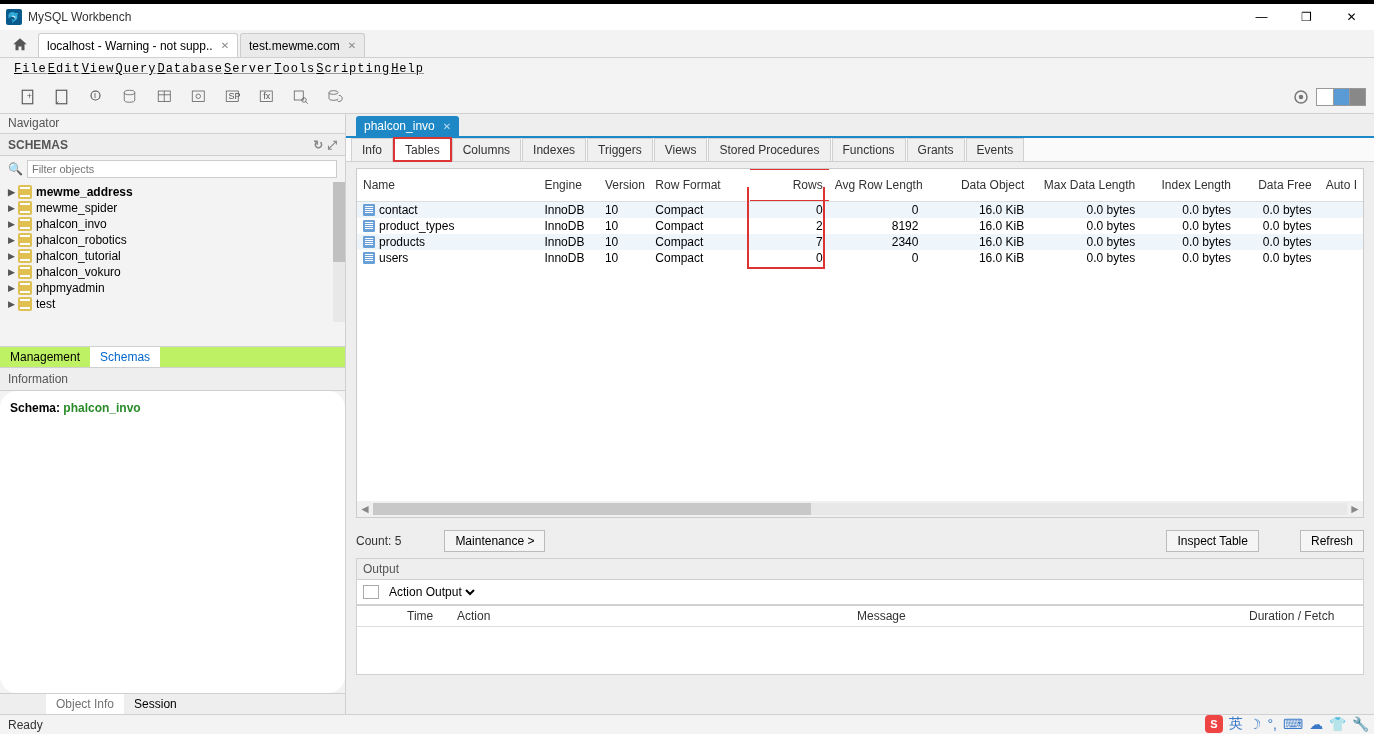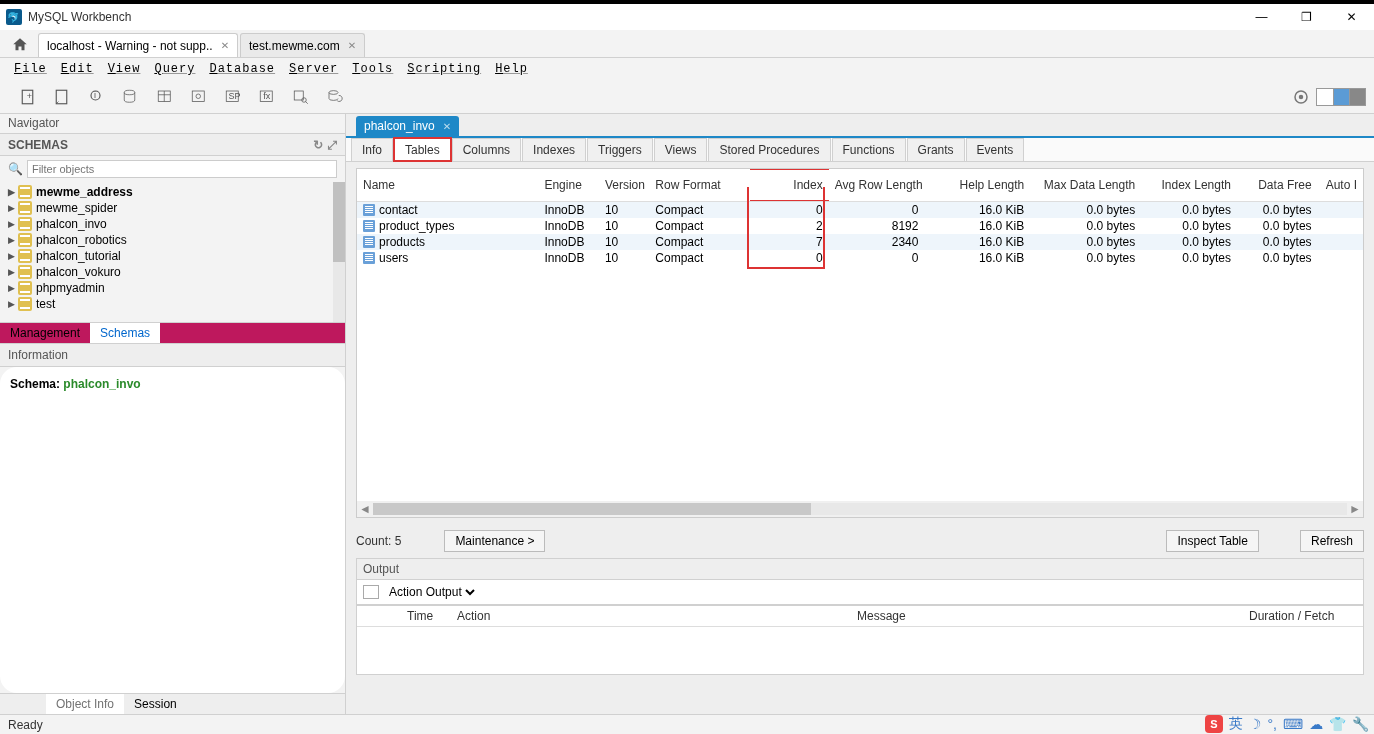--- a/index.html
+++ b/index.html
@@ -10,21 +10,21 @@
 .titlebar .title { flex: 1; color: #333; }
 .titlebar .winbtns { display: flex; }
 .titlebar .winbtns span { width: 45px; height: 26px; display: flex; align-items: center; justify-content: center; color: #000; font-size: 12px; cursor: pointer; }
 
 .conntabs { height: 28px; background: #f3f3f3; display: flex; align-items: flex-end; padding-left: 6px; border-bottom: 1px solid #d0d0d0; }
 .home-icon { width: 28px; height: 24px; display: flex; align-items: center; justify-content: center; color: #555; margin-right: 4px; cursor: pointer; }
 .conntab { height: 24px; padding: 0 8px; background: #fff; border: 1px solid #ccc; border-bottom: none; display: flex; align-items: center; margin-right: 2px; border-radius: 3px 3px 0 0; cursor: pointer; }
 .conntab.inactive { background: #eaeaea; }
 .conntab .x { margin-left: 8px; color: #888; font-size: 10px; }
 
-.menubar { height: 22px; background: #f3f3f3; display: flex; align-items: center; padding-left: 14px; gap: 14px; }
+.menubar { height: 22px; background: #f3f3f3; display: flex; align-items: center; padding-left: 14px; gap: 1px; }
 .menubar span { text-decoration: underline; text-decoration-color: #999; cursor: pointer; color: #000; letter-spacing: 1px; font-family: "Courier New", monospace; font-size: 12px; }
 .menubar span::first-letter { text-decoration: underline; }
 
 .toolbar { height: 34px; background: #f3f3f3; display: flex; align-items: center; padding-left: 18px; gap: 12px; border-bottom: 1px solid #d0d0d0; }
 .tb-ico { width: 22px; height: 22px; display: flex; align-items: center; justify-content: center; color: #555; cursor: pointer; border: 1px solid transparent; }
 .tb-ico svg { width: 18px; height: 18px; }
 .toolbar-right { margin-left: auto; display: flex; align-items: center; gap: 4px; padding-right: 8px; }
 .panel-toggle { display: flex; border: 1px solid #999; }
 .panel-toggle span { width: 16px; height: 16px; border-left: 1px solid #999; }
 .panel-toggle span:first-child { border-left: none; background: #fff; }
@@ -40,21 +40,21 @@
 .filterbox .mag { color: #888; }
 .filterbox input { flex: 1; border: 1px solid #ccc; padding: 2px 4px; font-size: 11px; }
 .tree { flex: 0 0 auto; height: 140px; padding: 2px 0; position: relative; }
 .tree-scroll { position: absolute; right: 0; top: 0; bottom: 0; width: 12px; background: #e8e8e8; }
 .tree-thumb { position: absolute; right: 0; top: 0; width: 12px; height: 80px; background: #c0c0c0; }
 .tree-item { display: flex; align-items: center; height: 16px; padding-left: 8px; cursor: pointer; }
 .tree-item .arrow { width: 10px; color: #555; font-size: 9px; }
 .tree-item .dbico { width: 14px; height: 14px; background: #e0c050; border-radius: 2px; margin-right: 4px; position: relative; }
 .tree-item .dbico::after { content: ""; position: absolute; inset: 2px; border-top: 2px solid #fff; border-bottom: 2px solid #fff; }
 .tree-item.bold { font-weight: bold; }
-.side-tabs { display: flex; border-top: 1px solid #d0d0d0; border-bottom: 1px solid #d0d0d0; background: #be185d; }
+.side-tabs { display: flex; border-top: 1px solid #d0d0d0; border-bottom: 1px solid #d0d0d0; background: #bef264; margin-top: 24px; }
 .side-tabs span { padding: 3px 10px; cursor: pointer; }
 .side-tabs span.active { color: #0066cc; background: #fff; }
 .info-head { padding: 4px 8px; color: #555; background: #eee; border-bottom: 1px solid #d0d0d0; }
 .info-body { padding: 10px; flex: 1; background: #fff; border-radius: 17px; }
 .info-body .lbl { font-weight: bold; }
 .info-body .val { color: #2a8a2a; font-weight: bold; }
 .side-bottom-tabs { display: flex; border-top: 1px solid #d0d0d0; background: #eee; }
 .side-bottom-tabs span { padding: 3px 10px; cursor: pointer; }
 .side-bottom-tabs span.active { color: #737373; background: #fff; margin-left: 46px; }
 
@@ -334,23 +334,23 @@
               <col style="width:95px">
               <col style="width:80px">
               <col style="width:45px">
             </colgroup>
           <thead>
               <tr>
             <th>Name</th>
             <th>Engine</th>
             <th>Version</th>
             <th>Row Format</th>
-            <th class="rt" style="position:relative"><span>Index</span><span class="rows-head-hl"></span></th>
+            <th class="rt" style="position:relative"><span>Rows</span><span class="rows-head-hl"></span></th>
             <th class="rt">Avg Row Length</th>
-            <th class="rt">Help Length</th>
+            <th class="rt">Data Object</th>
             <th class="rt">Max Data Length</th>
             <th class="rt">Index Length</th>
             <th class="rt">Data Free</th>
             <th class="rt">Auto I</th>
           </tr>
             </thead>
           <tbody id="grid-body">
               <tr class="alt">
                 <td><span class="tico"></span>contact</td>
                 <td>InnoDB</td>

